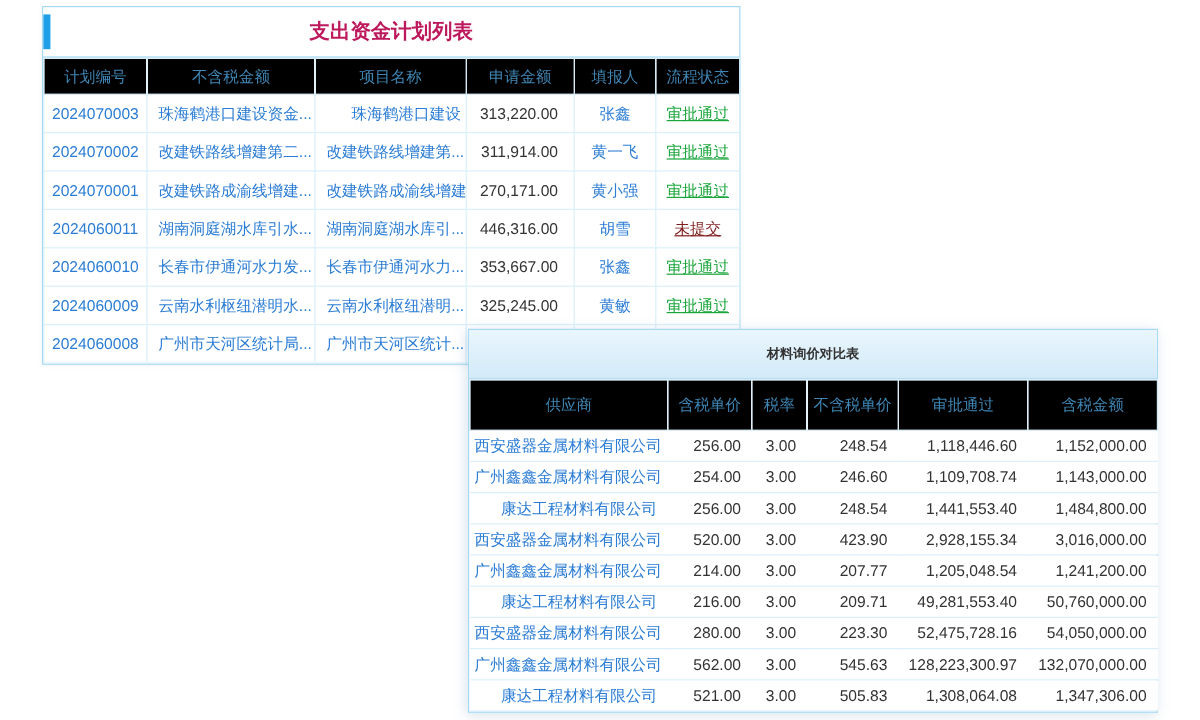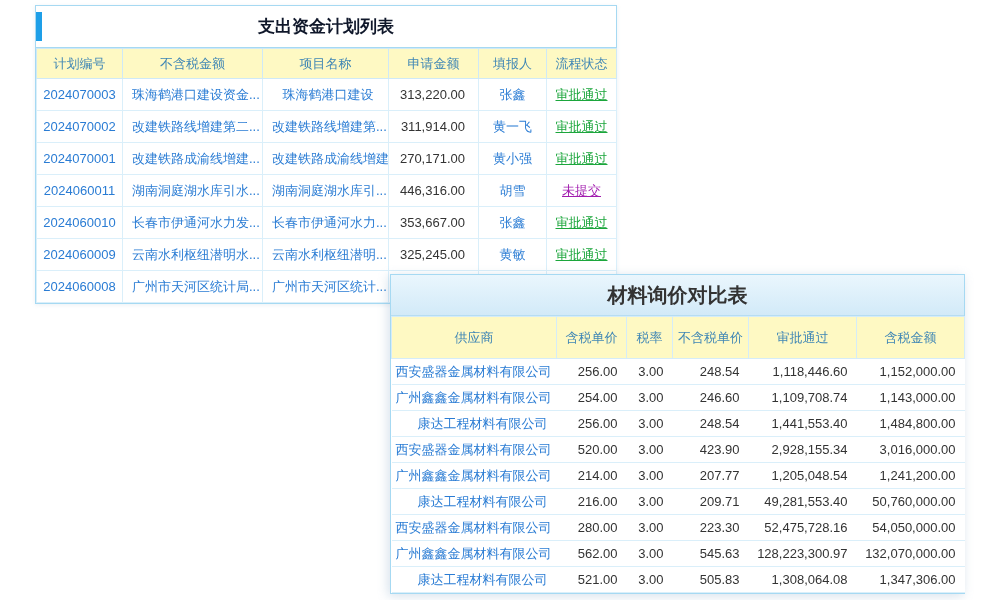--- a/index.html
+++ b/index.html
@@ -11,47 +11,47 @@
   }
   .panel{
     position:absolute;background:#ffffff;
     border:1px solid #a6d9f2;
     box-sizing:border-box;
   }
   #panel1{left:35px;top:5px;width:582px;box-shadow:0 1px 4px rgba(120,160,190,.15);}
   #panel2{left:390px;top:274px;width:575px;box-shadow:-2px 2px 10px rgba(110,150,185,.28);}
   .p-title{
     position:relative;height:41px;line-height:41px;text-align:center;
-    font-size:17px;font-weight:bold;color:#0f172a;
+    font-size:17px;font-weight:bold;color:#be185d;
     border-bottom:1px solid #a6d9f2;white-space:nowrap;overflow:hidden;
   }
   .accent-bar{
     position:absolute;left:0;top:6px;width:6px;height:29px;background:#1e9fe8;
   }
   .p2-titlebar{
     height:40px;line-height:40px;text-align:center;
-    font-size:20px;font-weight:bold;color:#333;
+    font-size:11px;font-weight:bold;color:#333;
     background:linear-gradient(180deg,#eaf6fd 0%,#d2eaf8 100%);
     border-bottom:1px solid #b6ddf2;white-space:nowrap;overflow:hidden;
   }
   table{border-collapse:collapse;width:100%;table-layout:fixed;font-size:13px;}
   th{
-    font-weight:normal;color:#3f86b5;background:#fef9c3;
+    font-weight:normal;color:#3f86b5;background:#000000;
     text-align:center;padding:2px 4px;box-sizing:border-box;
     overflow:hidden;
   }
   #panel1 th{height:30px;border:1px solid #cfe9f6;white-space:nowrap;}
   #panel2 th{height:42px;border:1px solid #d5ecf8;text-align:center;}
   td{
     box-sizing:border-box;white-space:nowrap;overflow:hidden;
     color:#333;background:#fff;
   }
   #panel1 td{height:32px;border:1px solid #daeffa;}
   #panel2 td{height:26px;border-bottom:1px solid #daeffa;}
-  td.al{text-align:center;padding-left:9px;padding-right:4px;}
+  td.al{text-align:right;padding-left:9px;padding-right:4px;}
   td.ar{text-align:right;padding-right:13px;padding-left:4px;}
   td.ac{text-align:center;padding:0 4px;}
   #panel2 td.ar{padding-right:9px;}
   .link{color:#2a7cd4;}
   .status{text-decoration:underline;font-weight:normal;}
 </style>
 </head>
 <body>
 
 <div class="panel" id="panel1">
@@ -102,21 +102,21 @@
           <td class="ar">270,171.00</td>
           <td class="ac link">黄小强</td>
           <td class="ac status" style="color: rgb(28, 166, 60);">审批通过</td>
         </tr>
         <tr>
           <td class="ac link">2024060011</td>
           <td class="al link">湖南洞庭湖水库引水...</td>
           <td class="al link">湖南洞庭湖水库引...</td>
           <td class="ar">446,316.00</td>
           <td class="ac link">胡雪</td>
-          <td class="ac status" style="color: #a21caf;">未提交</td>
+          <td class="ac status" style="color: #7f1d1d;">未提交</td>
         </tr>
         <tr>
           <td class="ac link">2024060010</td>
           <td class="al link">长春市伊通河水力发...</td>
           <td class="al link">长春市伊通河水力...</td>
           <td class="ar">353,667.00</td>
           <td class="ac link">张鑫</td>
           <td class="ac status" style="color: rgb(28, 166, 60);">审批通过</td>
         </tr>
         <tr>

